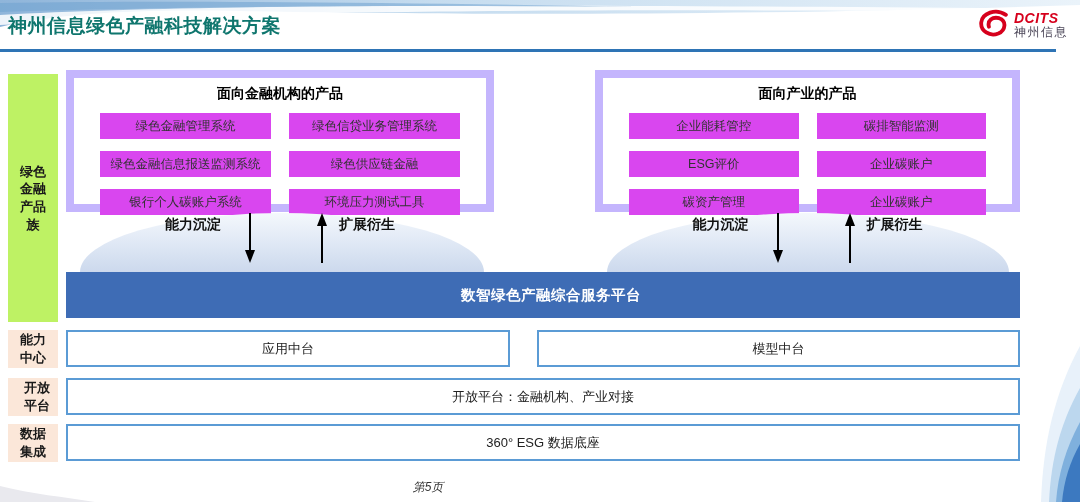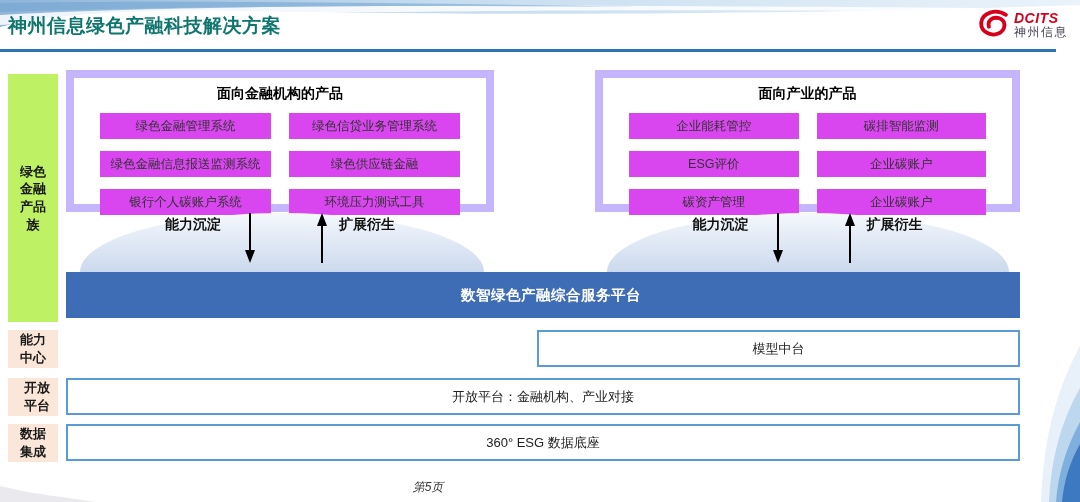--- a/index.html
+++ b/index.html
@@ -186,20 +186,21 @@
       <polygon points="2,14 12,14 7,1" fill="#000"></polygon>
     </svg>
     <span class="gap-c"></span>
     <span class="flow-label">扩展衍生</span>
   </div>
 
   <div class="platform">
     <span>数智绿色产融综合服务平台</span>
   </div>
 
+  <div class="rowbox rowbox-app">应用中台</div>
   <div class="rowbox rowbox-model">模型中台</div>
 
   <div class="rowbox rowbox-open">开放平台：金融机构、产业对接</div>
 
   <div class="rowbox rowbox-data">360° ESG 数据底座</div>
 
   <div class="footer">第5页</div>
 
   <svg class="br-swoosh" viewBox="0 0 58 170" preserveAspectRatio="none">
     <path d="M58 14 C32 62 21 112 19 170 L58 170 Z" fill="#e8f1fa"></path>

